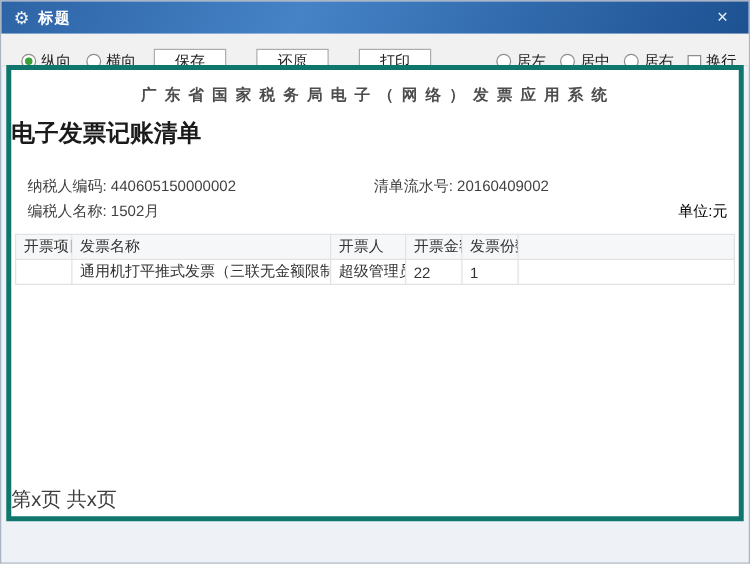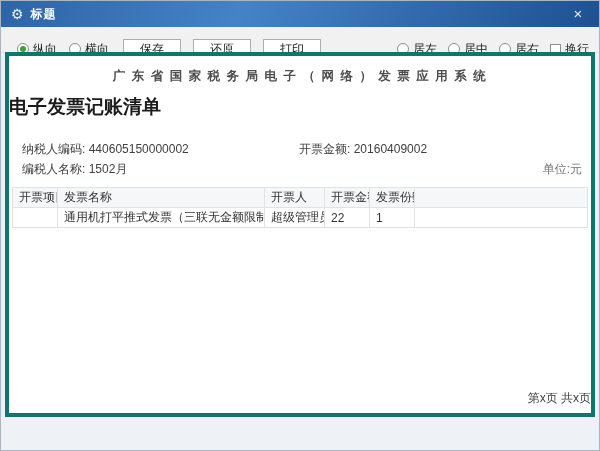--- a/index.html
+++ b/index.html
@@ -21,21 +21,21 @@
     margin-left:auto; width:22px; height:20px; text-align:center;
     font-size:15px; line-height:20px; color:#e8eef6; cursor:pointer;
   }
   
   .toolbar {
     position:absolute; top:26px; left:0; right:0; height:26px;
     background:#f1f1f1; border-bottom:1px solid #e2e2e2;
   }
   .tb-group { position:absolute; top:0; height:44px; display:flex; align-items:center; }
   .grp-orient { left:16px; gap:12px; }
-  .grp-buttons { left:122px; gap:12px; }
+  .grp-buttons { left:122px; gap:24px; }
   .grp-align { right:10px; gap:11px; }
   .opt { display:flex; align-items:center; gap:4px; font-size:12px; color:#222; cursor:pointer; }
   .radio {
     width:12px; height:12px; border:1px solid #8e8e8e; border-radius:50%;
     background:#fff; display:inline-flex; align-items:center; justify-content:center;
   }
   .radio.checked::after {
     content:""; width:6px; height:6px; border-radius:50%; background:#3aa13a;
   }
   .checkbox { width:11px; height:11px; border:1px solid #8e8e8e; background:#fff; }
@@ -54,38 +54,38 @@
     white-space:nowrap;
   }
   .doc-title {
     position:absolute; top:38px; left:0; right:0; text-align:left;
     font-size:19px; font-weight:bold; color:#1b1b1b;
   }
   .fieldrow { position:absolute; left:0; right:0; height:16px; font-size:12px; color:#404040;padding-left:10px; }
   .fr1 { top:85px; } .fr2 { top:105px; }
   .f-left { position:absolute; left:13px; }
   .f-right { position:absolute; left:290px; }
-  .f-unit { position:absolute; right:9px; color:#737373; }
+  .f-unit { position:absolute; right:9px; color:#000000; }
   .fieldrow b { font-weight:normal; }
   
   .grid {
     position:absolute; top:131px; left:3px; right:3px;
     border-collapse:collapse; table-layout:fixed; width:calc(100% - 6px);
     font-size:12px; color:#333;
   }
   .grid th, .grid td {
     border:1px solid #e2e2e2; height:20px; padding:0 6px;
     text-align:left; font-weight:normal; overflow:hidden; white-space:nowrap;
   }
   .grid th { background:#f6f7f8; color:#333; }
   .cell-name { padding-left:12px; }
   .num-r { text-align:right; }
   .page-footer {
-    position:absolute; top:334px; left:0; right:0; text-align:right;
-    font-size:12px; color:#3d3d3d;
+    position:absolute; top:334px; left:0; right:0; text-align:left;
+    font-size:16px; color:#3d3d3d;
   }
 </style>
 </head>
 <body>
 
 <div class="window">
 
   <div class="titlebar">
     <span class="gear">⚙</span>
     <span class="win-title">标题</span>
@@ -133,21 +133,21 @@
   <div class="doc">
     <div class="org-title">广 东 省 国 家 税 务 局 电 子 （ 网 络 ） 发 票 应 用 系 统</div>
     <div class="doc-title">电子发票记账清单</div>
 
     <div class="fieldrow fr1">
       <span class="f-left">
         <b>纳税人编码:</b>
         <span>440605150000002</span>
       </span>
       <span class="f-right">
-        <b>开票金额:</b>
+        <b>清单流水号:</b>
         <span>20160409002</span>
       </span>
     </div>
 
     <div class="fieldrow fr2">
       <span class="f-left">
         <b>编税人名称:</b>
         <span>1502月</span>
       </span>
       <span class="f-unit">单位:元</span>

